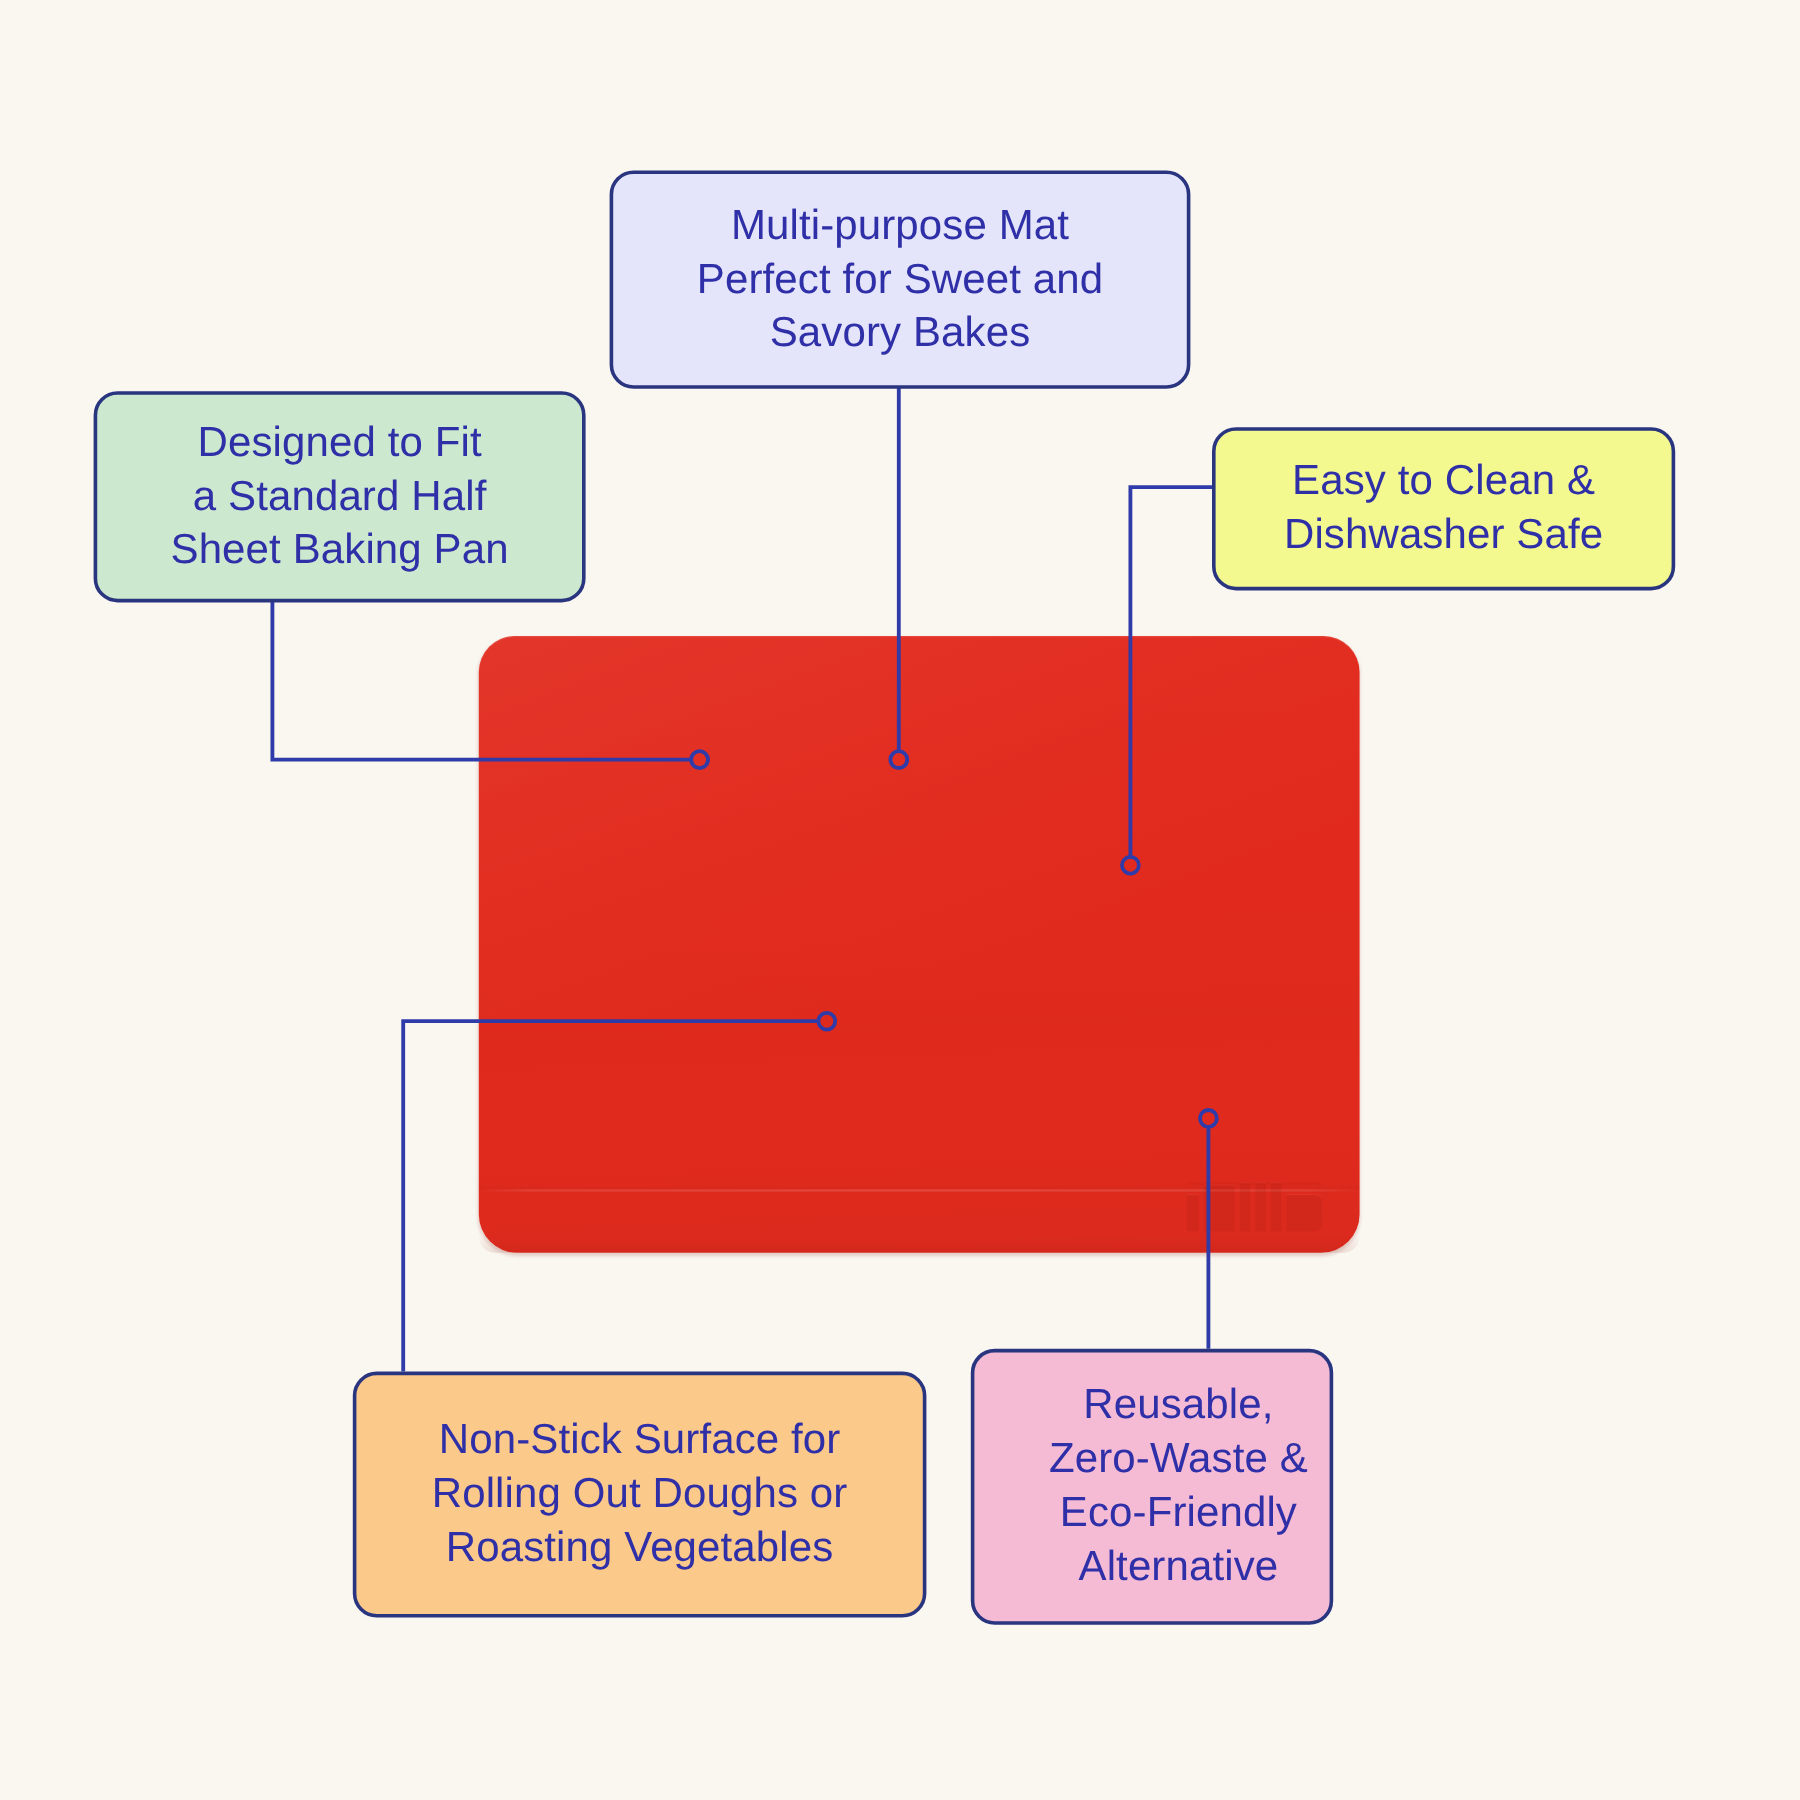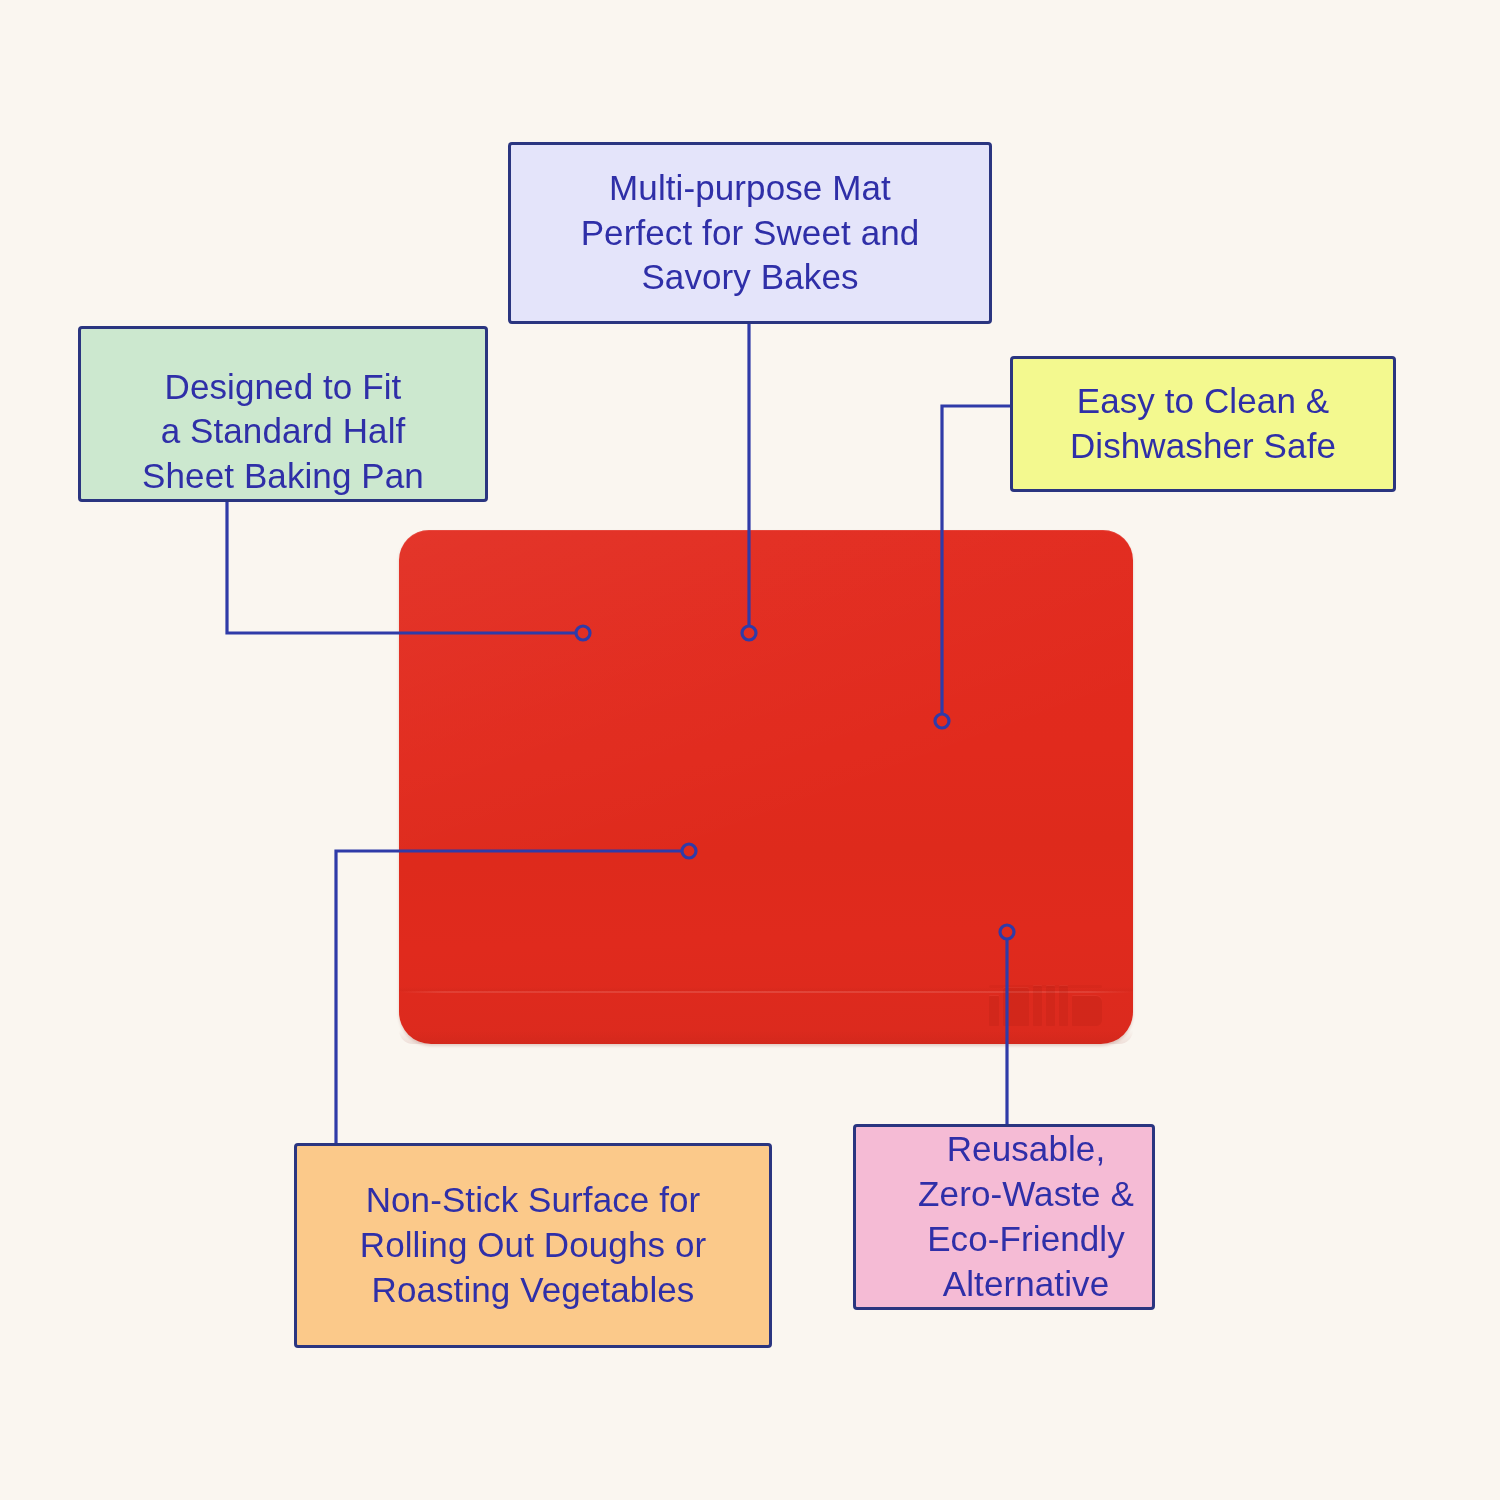--- a/index.html
+++ b/index.html
@@ -135,21 +135,21 @@
       rgba(140,22,12,0.0) 0%,
       rgba(140,22,12,0.10) 100%);
   }
 
   
   .callout {
     position: absolute;
     z-index: 5;
     box-sizing: border-box;
     border: 3px solid #2A3580;
-    border-radius: 4px;
+    border-radius: 20px;
     color: #2F2FA8;
     display: flex;
     align-items: center;
     justify-content: center;
     text-align: center;
     line-height: 1.28;
     letter-spacing: 0.1px;
   }
   .callout-text {
     display: block;
@@ -161,39 +161,38 @@
     left: 508px;  top: 142px;
     width: 484px; height: 182px;
     background: #E4E4FA;
     font-size: 35px;
   }
   #callout-fit-pan {
     left: 78px;   top: 326px;
     width: 410px; height: 176px;
     background: #CCE8CF;
     font-size: 35px;
-    align-items: flex-end;
   }
   #callout-easy-clean {
     left: 1010px; top: 342px;
     width: 386px; height: 136px;
     background: #F3F98F;
     font-size: 35px;
     margin-top: 14px;
   }
   #callout-non-stick {
     left: 271px;  top: 1143px;
     width: 478px; height: 205px;
     background: #FBC98A;
     font-size: 35px;
     margin-left: 23px;
   }
   #callout-reusable {
-    left: 853px;  top: 1124px;
-    width: 302px; height: 186px;
+    left: 809px;  top: 1124px;
+    width: 302px; height: 230px;
     background: #F5BBD5;
     font-size: 35px;
     padding-left: 44px;
   }
 </style>
 </head>
 <body>
 
 <div id="stage">
 

